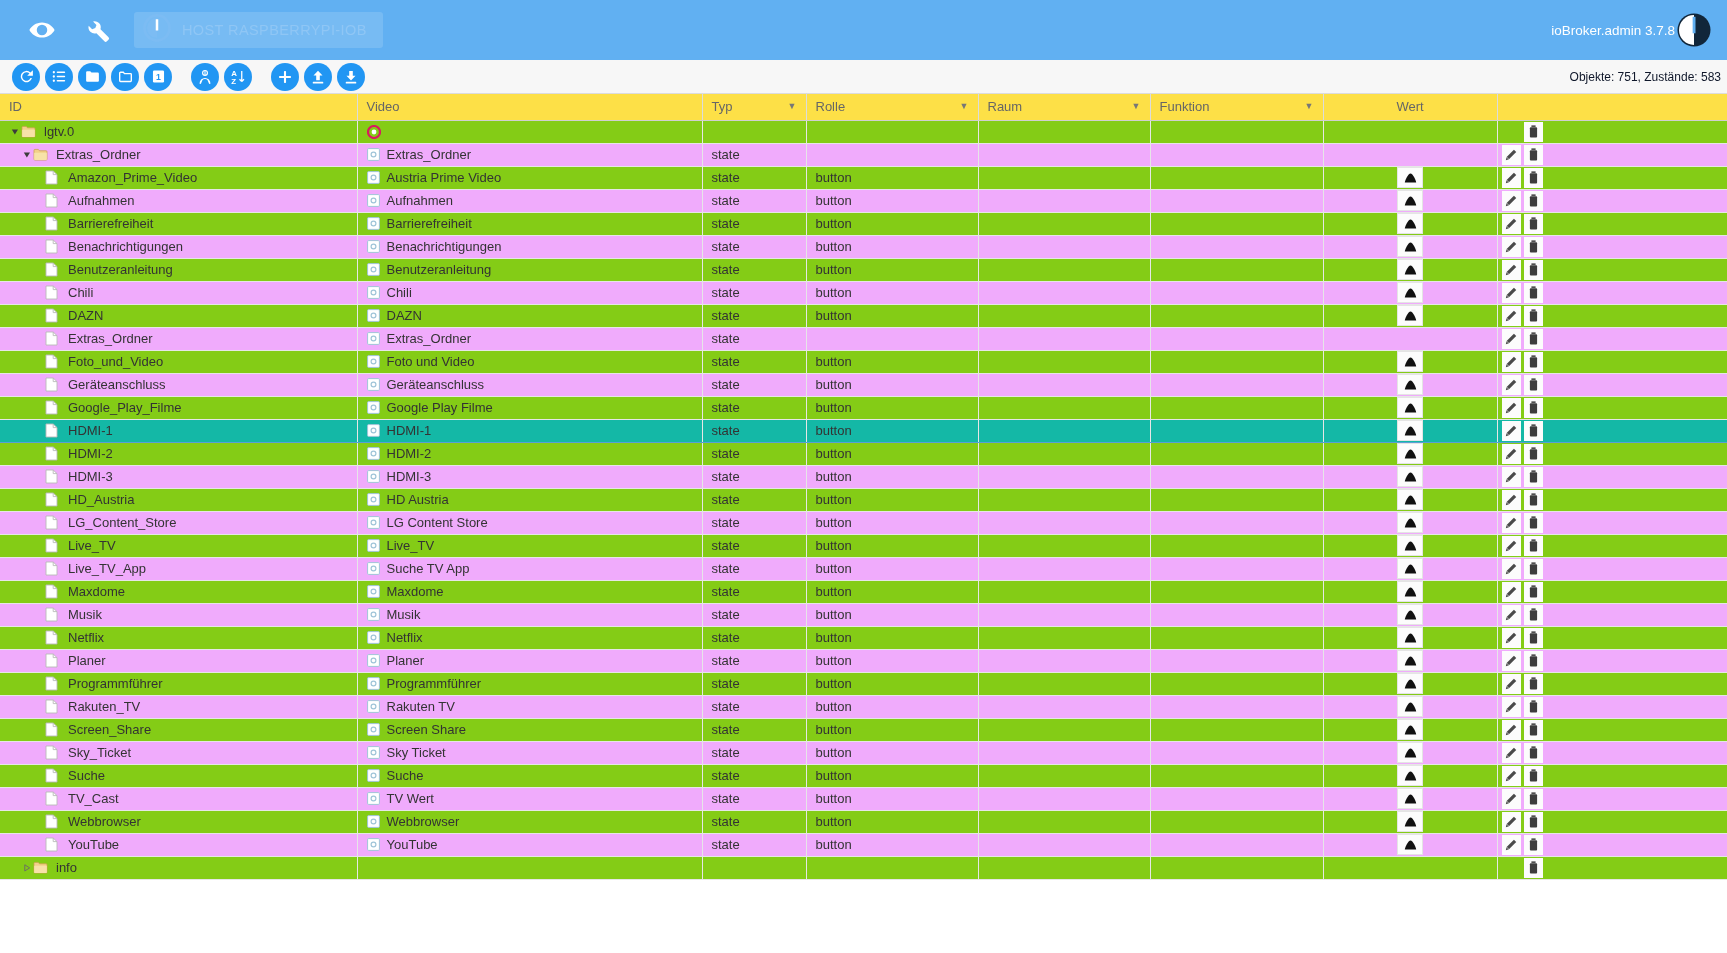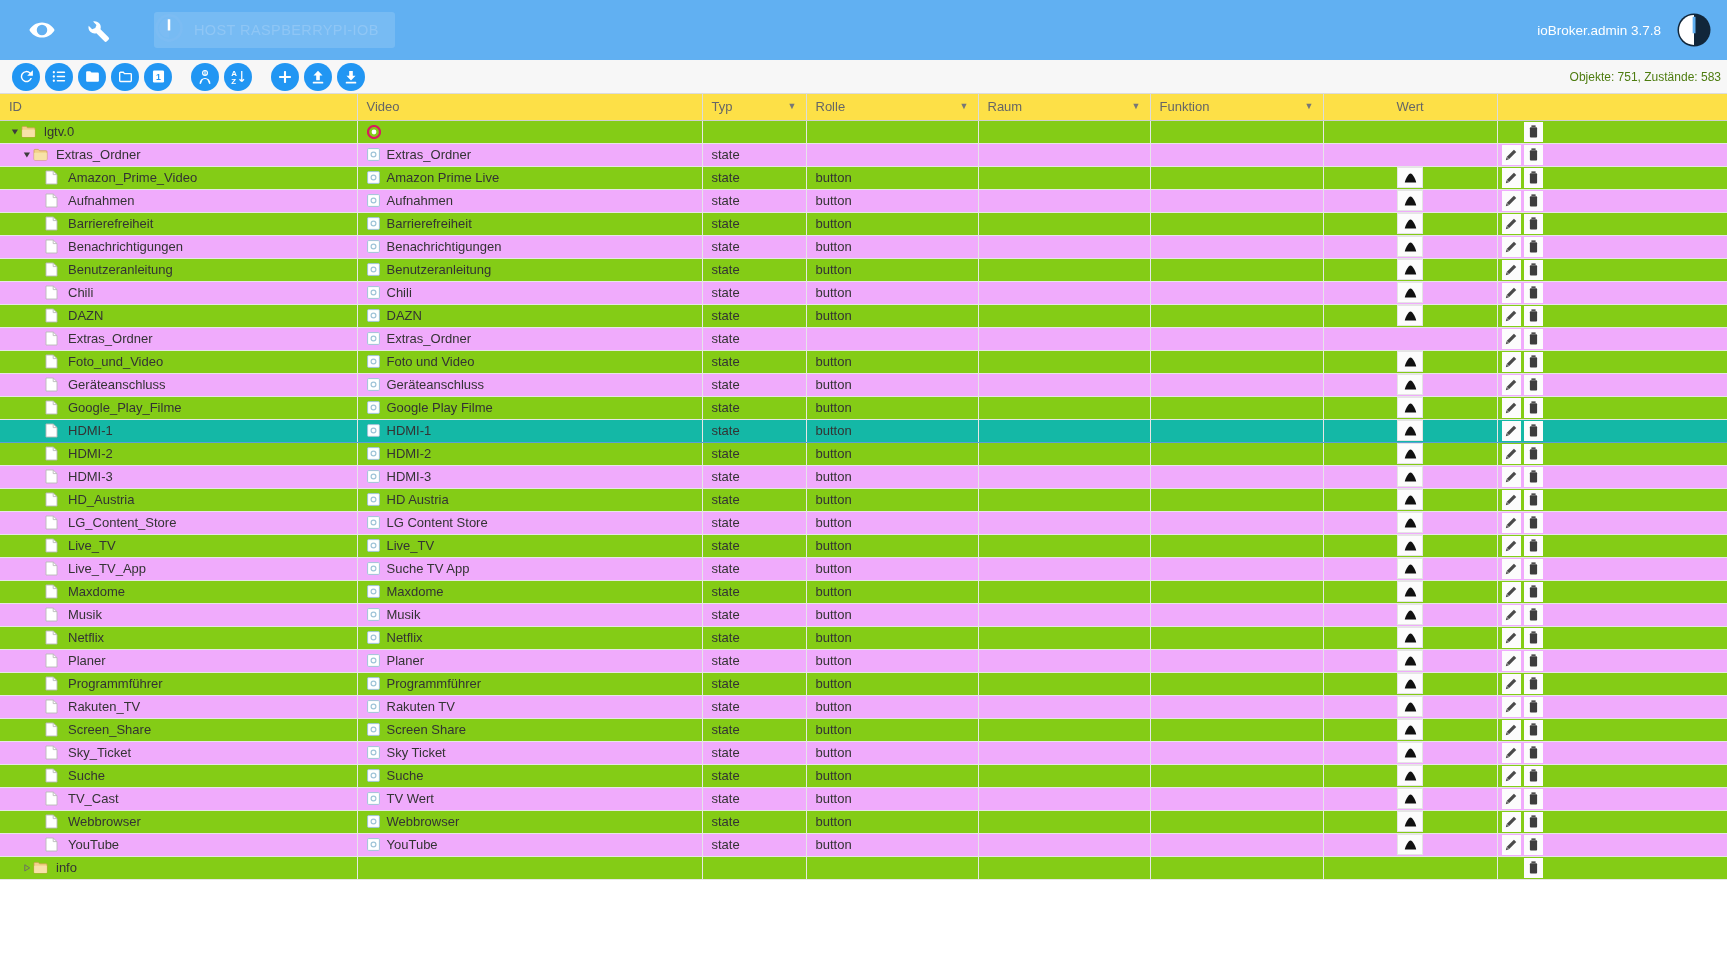--- a/index.html
+++ b/index.html
@@ -24,43 +24,43 @@
   }
   .appbar-left { display: flex; align-items: center; gap: 0; }
   .ab-icon {
     width: 56px; height: 56px;
     display: flex; align-items: center; justify-content: center;
     cursor: pointer;
   }
   .ab-icon svg { display: block; }
 
   .host-chip {
-    margin-left: 28px;
+    margin-left: 8px;
     height: 36px;
     min-width: 200px;
     background: rgba(255,255,255,0.14);
     border-radius: 3px;
     display: flex;
     align-items: center;
     gap: 10px;
-    padding: 0 16px 0 0;
+    padding: 0 16px 0 8px;
     cursor: pointer;
   }
   .host-chip .host-label {
     color: #8fc6f5;
     font-size: 14.5px;
     letter-spacing: 0.4px;
     white-space: nowrap;
   }
 
   .appbar-right {
     margin-left: auto;
     display: flex;
     align-items: center;
-    gap: 14px;
+    gap: 0;
   }
   .version-text {
     color: #ffffff;
     font-size: 13.5px;
     white-space: nowrap;
   }
   .logo-badge {
     width: 38px; height: 38px;
     display: flex; align-items: center; justify-content: center;
   }
@@ -84,21 +84,21 @@
     cursor: pointer;
     flex: 0 0 auto;
     position: relative;
   }
   .rbtn svg { display: block; }
   .rbtn.gap-left { margin-left: 14px; }
   .counters {
     margin-left: auto;
     margin-right: 6px;
     font-size: 12px;
-    color: #4d7c0f;
+    color: #0f172a;
     white-space: nowrap;
   }
 
   
   .table-wrap {
     position: relative;
     height: calc(953px - 60px - 34px);
     overflow: hidden;
     background: #fff;
   }
@@ -480,21 +480,21 @@
               </span>
               <span class="idtext">Amazon_Prime_Video</span>
             </div>
           </td>
           <td>
             <div class="namecell">
               <span class="state-ico"><svg width="13" height="13" viewBox="0 0 13 13">
                   <rect x="0.6" y="0.6" width="11.8" height="11.8" rx="1" fill="#ffffff" stroke="#9fc4d8" stroke-width="1"></rect>
                   <circle cx="6.5" cy="6.5" r="2.4" fill="none" stroke="#9fc4d8" stroke-width="1.2"></circle>
                 </svg></span>
-              <span>Amazon Prime Live</span>
+              <span>Austria Prime Video</span>
             </div>
           </td>
           <td>state</td>
           <td>button</td>
           <td></td>
           <td></td>
           <td class="wertcell"><span class="wert-btn">
               <svg width="15" height="12" viewBox="0 0 15 12">
                 <path d="M7.5 1.5 C9.8 1.5 12.8 8 13.2 10.4 L1.8 10.4 C2.2 8 5.2 1.5 7.5 1.5 Z" fill="#111111"></path>
               </svg>

